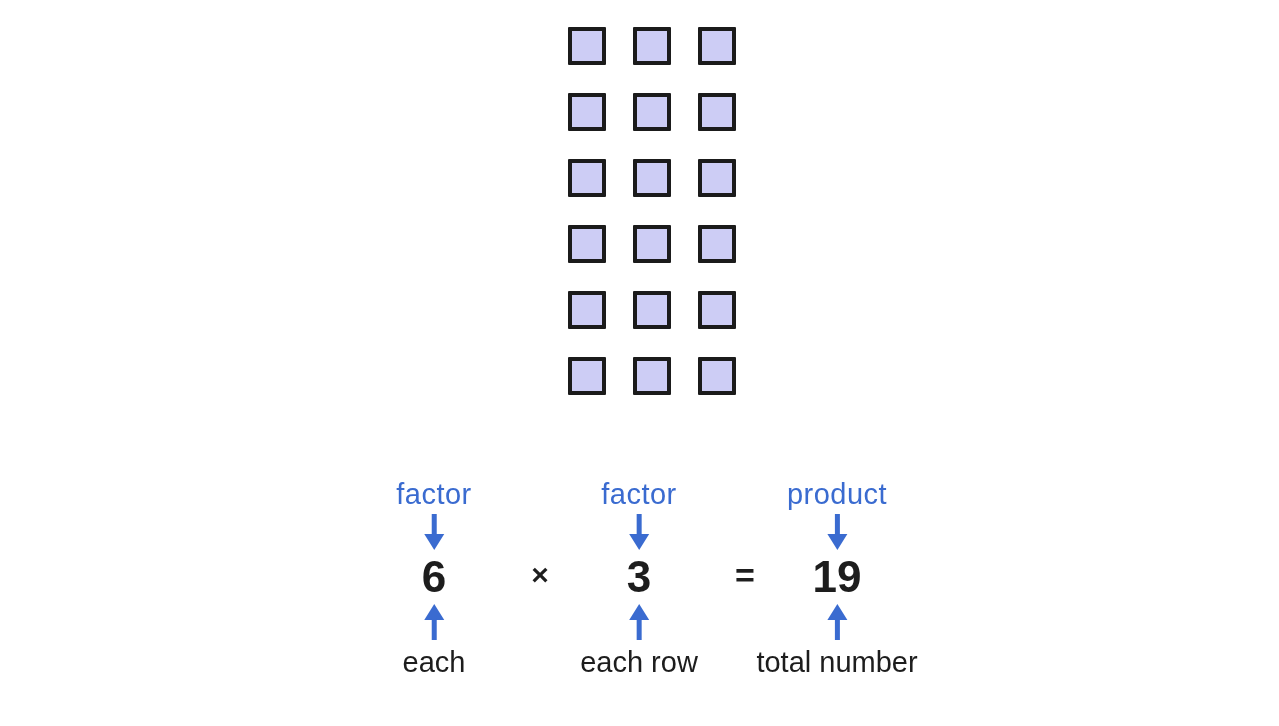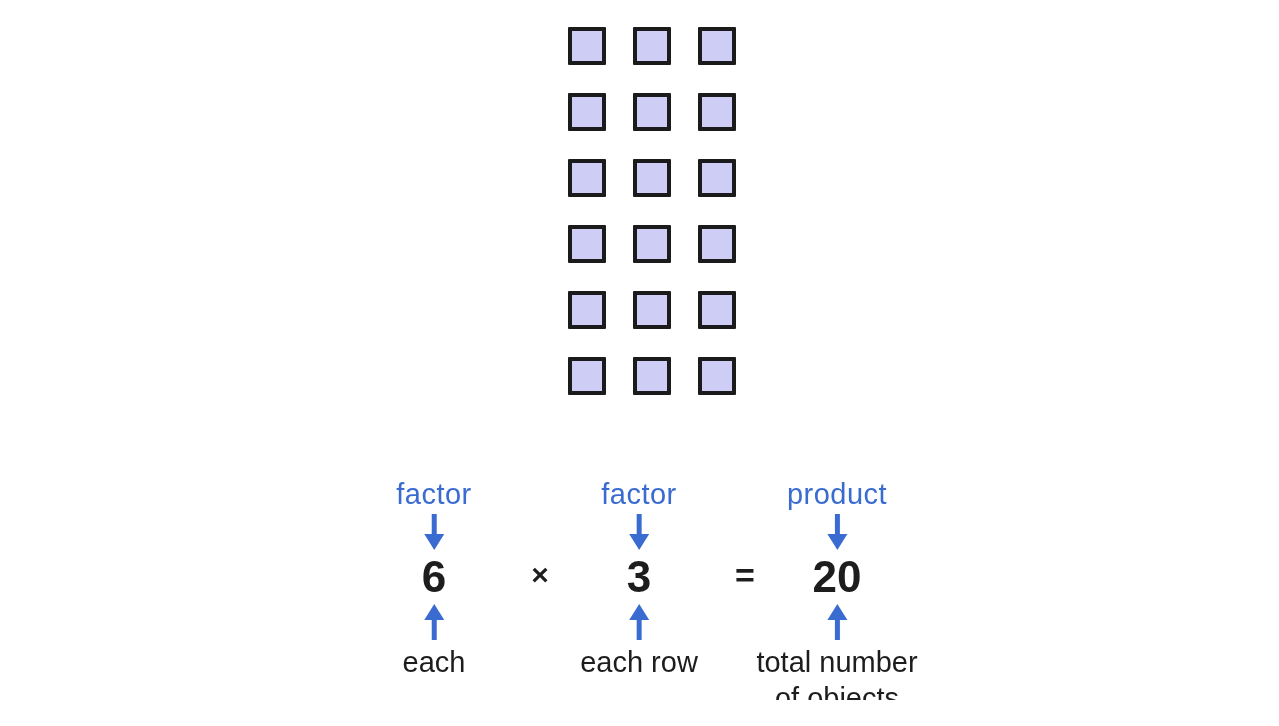--- a/index.html
+++ b/index.html
@@ -146,24 +146,23 @@
   </div>
 
   <div class="operator equals" style="left:745px">=</div>
 
   <div class="anno-col" style="left:837px">
     <div class="anno-label">product</div>
     <svg class="arrow" width="24" height="38" viewBox="0 0 24 38">
       <line x1="12" y1="1" x2="12" y2="23" stroke="currentColor" stroke-width="5"></line>
       <polygon points="2,21 22,21 12,37" fill="currentColor"></polygon>
     </svg>
-    <div class="anno-value">20</div>
+    <div class="anno-value">19</div>
     <svg class="arrow" width="24" height="38" viewBox="0 0 24 38">
       <polygon points="12,1 2,17 22,17" fill="currentColor"></polygon>
       <line x1="12" y1="15" x2="12" y2="37" stroke="currentColor" stroke-width="5"></line>
     </svg>
     <div class="anno-desc">
       <div>total number</div>
-      <div>of objects</div>
     </div>
   </div>
 
 </div>
 
 </body></html>

